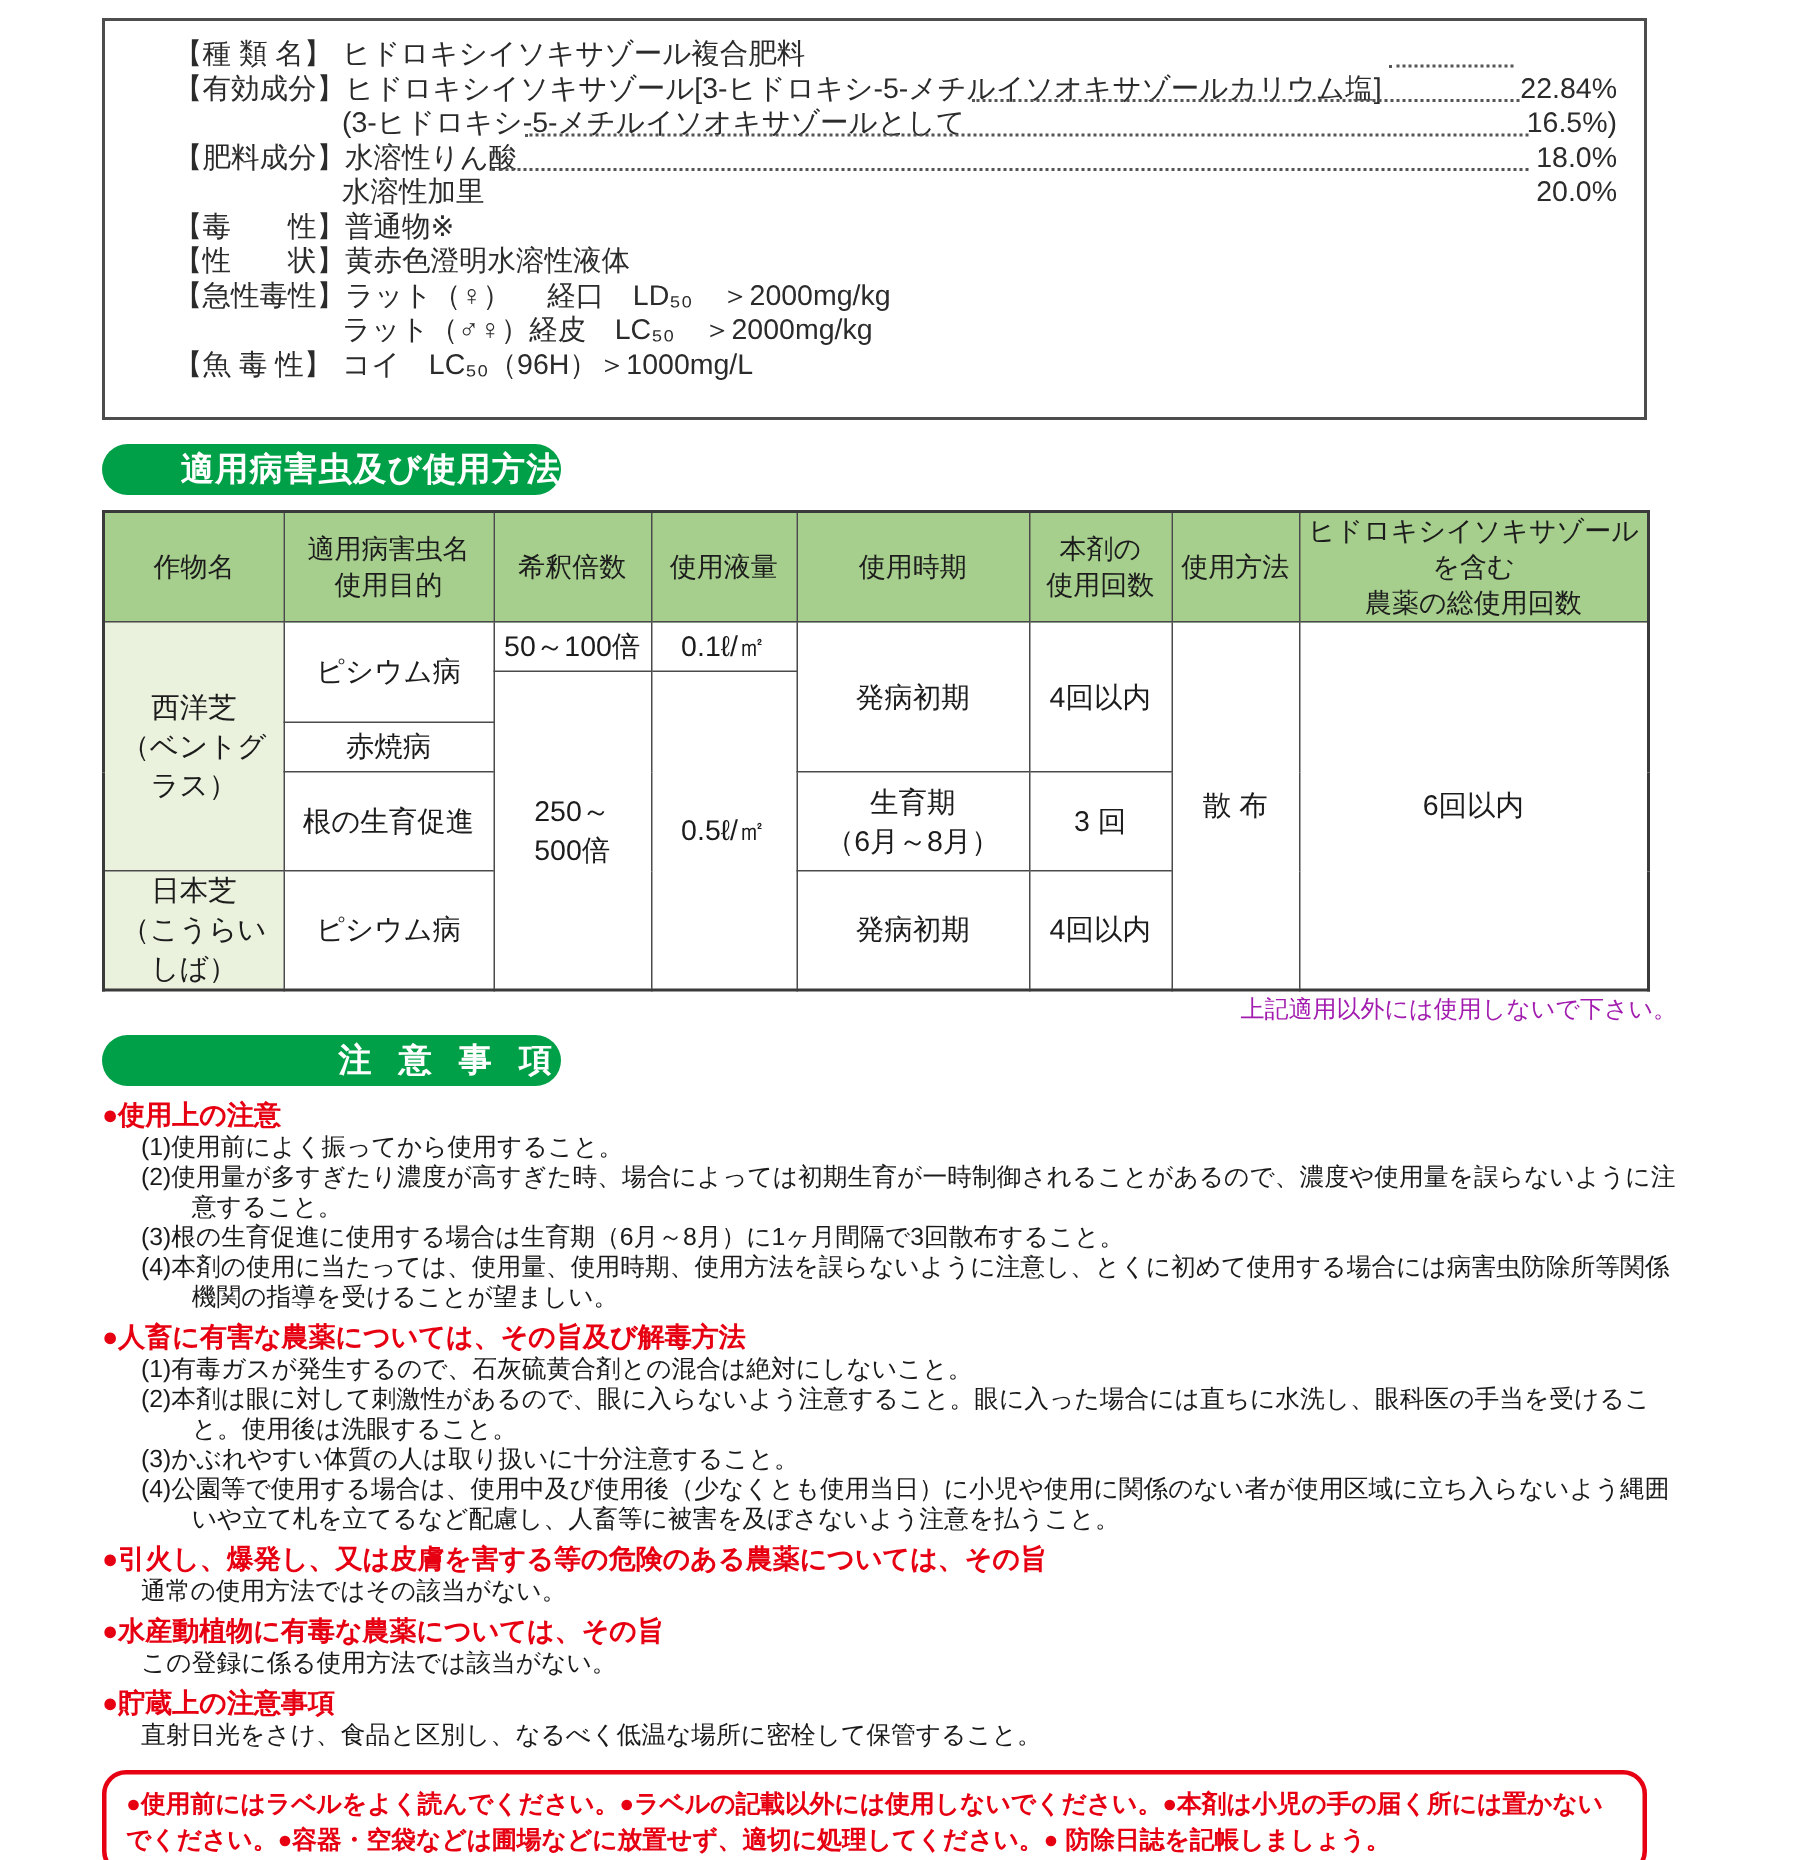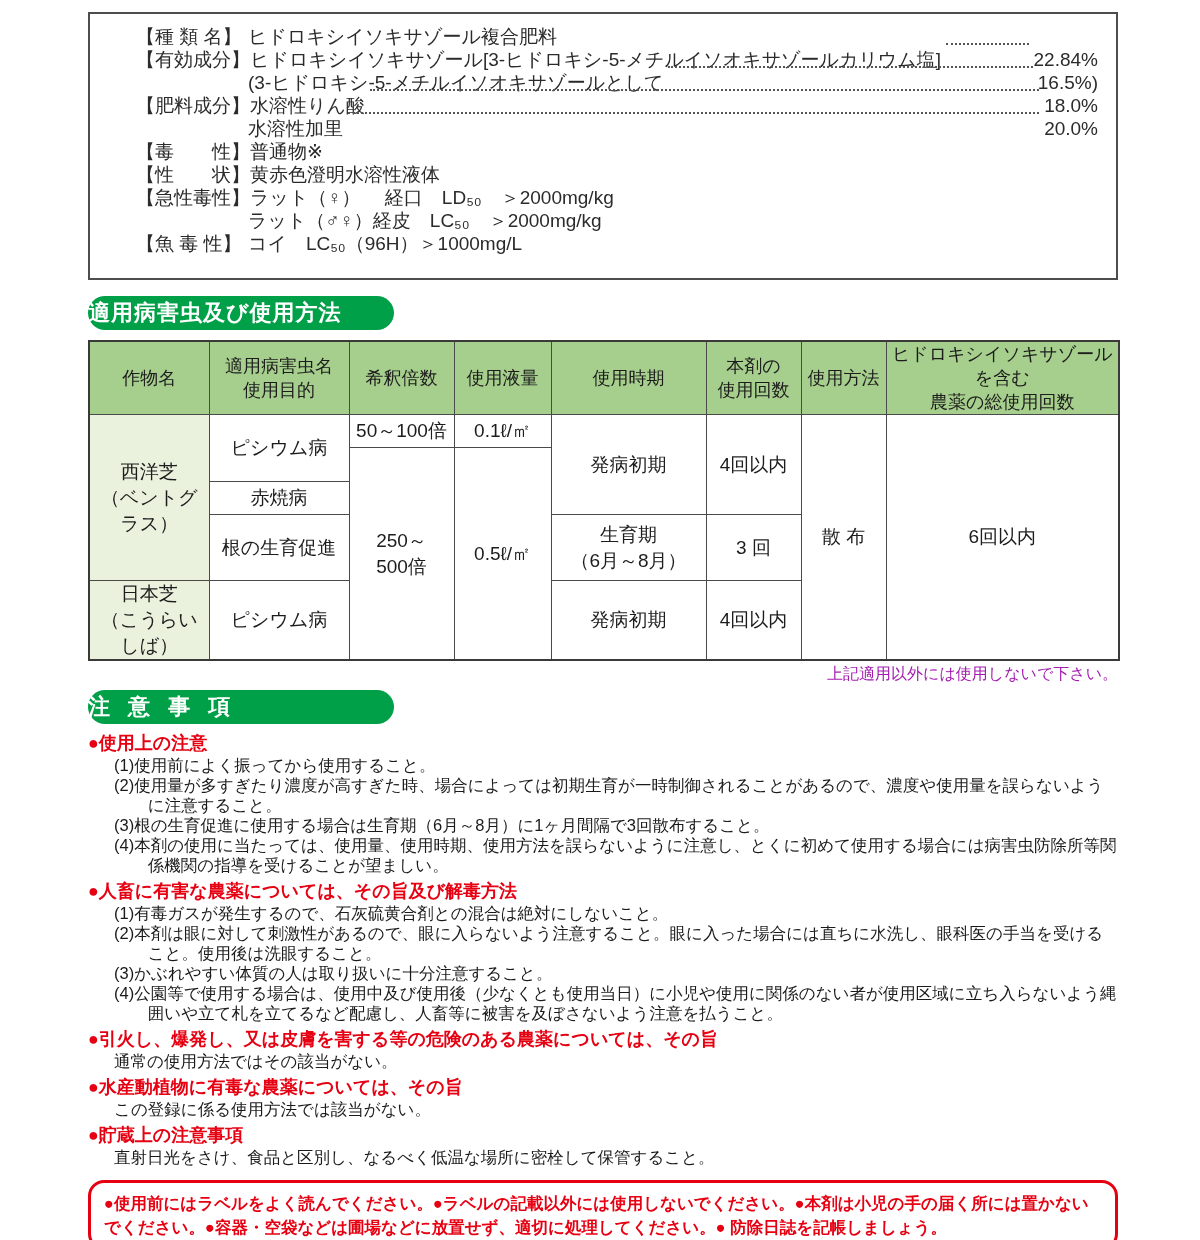--- a/index.html
+++ b/index.html
@@ -2,41 +2,41 @@
 <html lang="ja"><head>
 <meta charset="utf-8">
 <style>
   html,body{margin:0;padding:0;background:#ffffff;}
   body{
     width:1200px;height:1240px;overflow:hidden;
     font-family:"Liberation Sans","DejaVu Sans",sans-serif;
     color:#222;
     -webkit-font-smoothing:antialiased;
   }
-  .page{width:1200px;height:932px;box-sizing:border-box;padding:12px 82px 0 88px;}
+  .page{width:1200px;height:932px;box-sizing:border-box;padding:12px 82px 0 68px;}
 
   
   .spec-box{
     box-sizing:border-box;width:1030px;height:268px;
     border:2px solid #4d4d4d;background:#fff;
     padding:11px 18px 6px 46px;
   }
   .spec-row{display:flex;align-items:baseline;line-height:23px;font-size:19px;color:#2b2b2b;}
   .spec-label{flex:0 0 112px;white-space:nowrap;letter-spacing:0;}
   .spec-text{white-space:nowrap;}
   .spec-flex{display:flex;flex:1;align-items:flex-start;min-width:0;}
   .leader{flex:1;border-bottom:2px dotted #555;margin:0 5px;transform:translateY(-5px);min-width:20px;}
   .spec-value{white-space:nowrap;}
   .spec-note{margin-top:8px;font-size:12.5px;color:#333;padding-left:2px;}
 
   
   .pill{
     margin-top:16px;width:306px;height:34px;line-height:34px;
     background:#00a048;color:#fff;font-weight:bold;font-size:22px;
-    text-align:left;border-radius:17px;letter-spacing:1px;
+    text-align:right;border-radius:17px;letter-spacing:1px;
   }
   .pill.second{margin-top:6px;letter-spacing:6px;}
 
   
   table.usage{border-collapse:collapse;margin-top:10px;width:1030px;table-layout:fixed;}
   table.usage td,table.usage th{
     border:1px solid #4a4a4a;text-align:center;vertical-align:middle;
     font-size:19px;color:#1c1c1c;padding:0 2px;font-weight:normal;
   }
   table.usage{border:2px solid #3a3a3a;}

